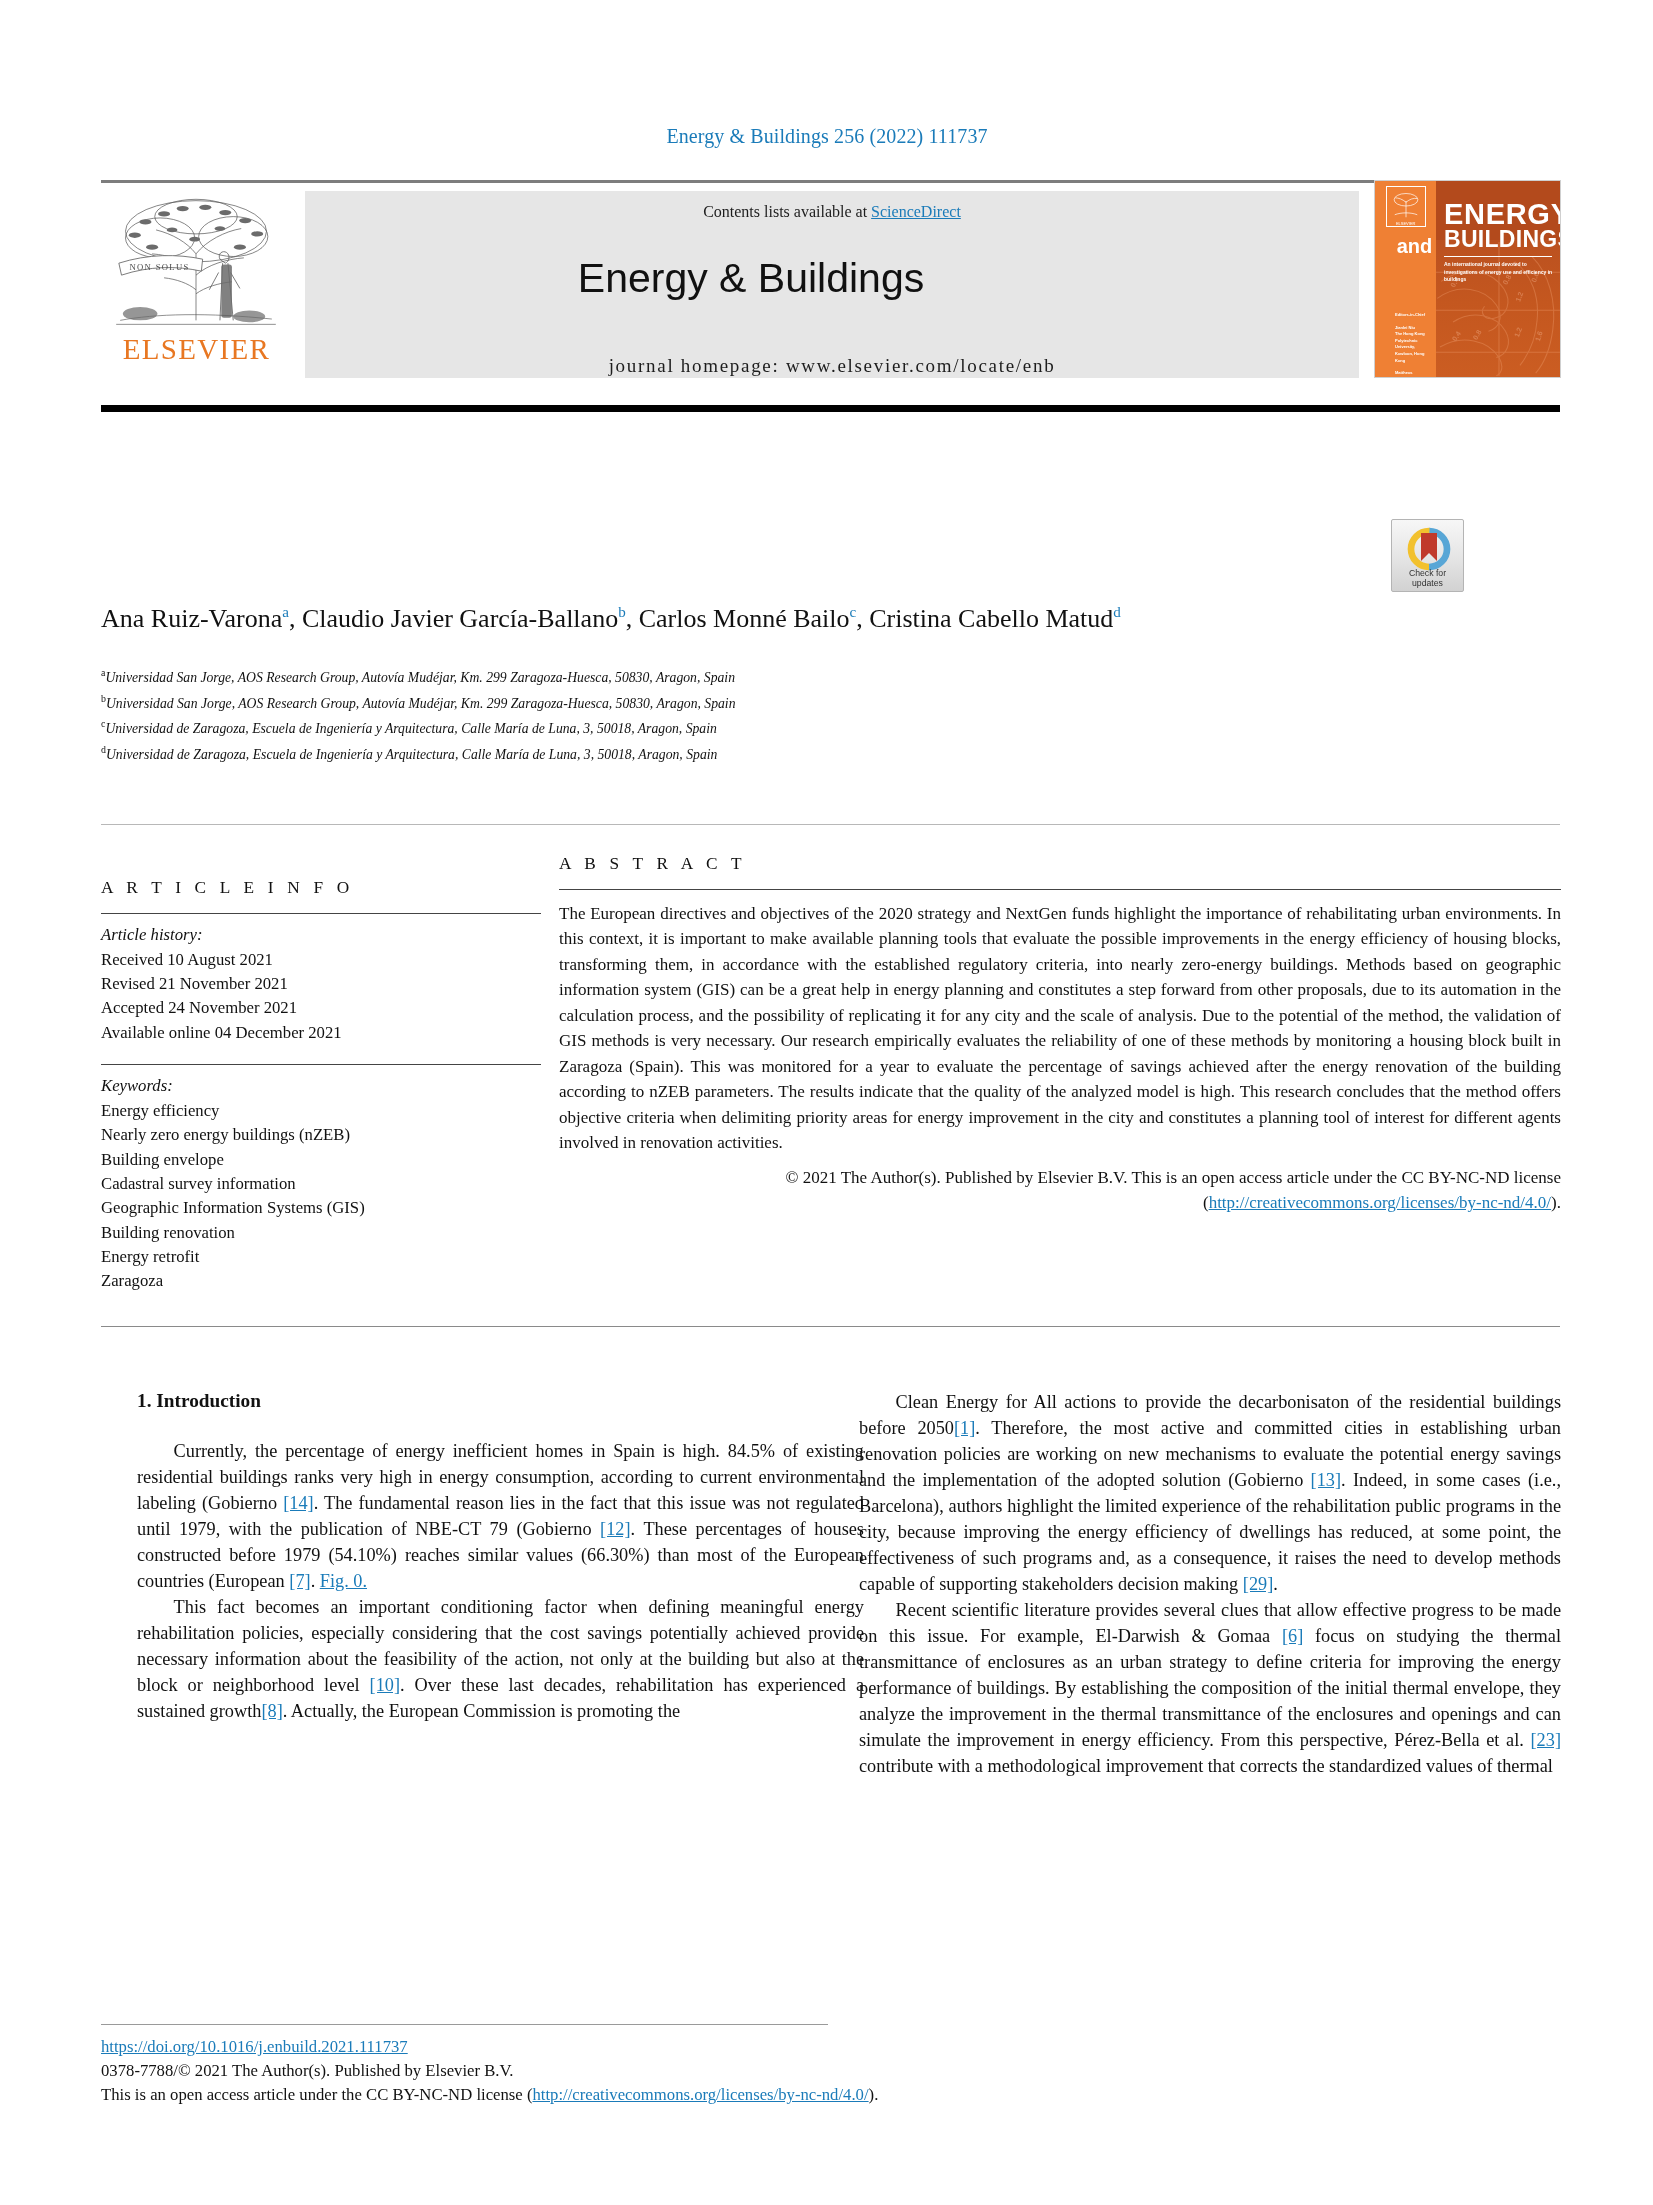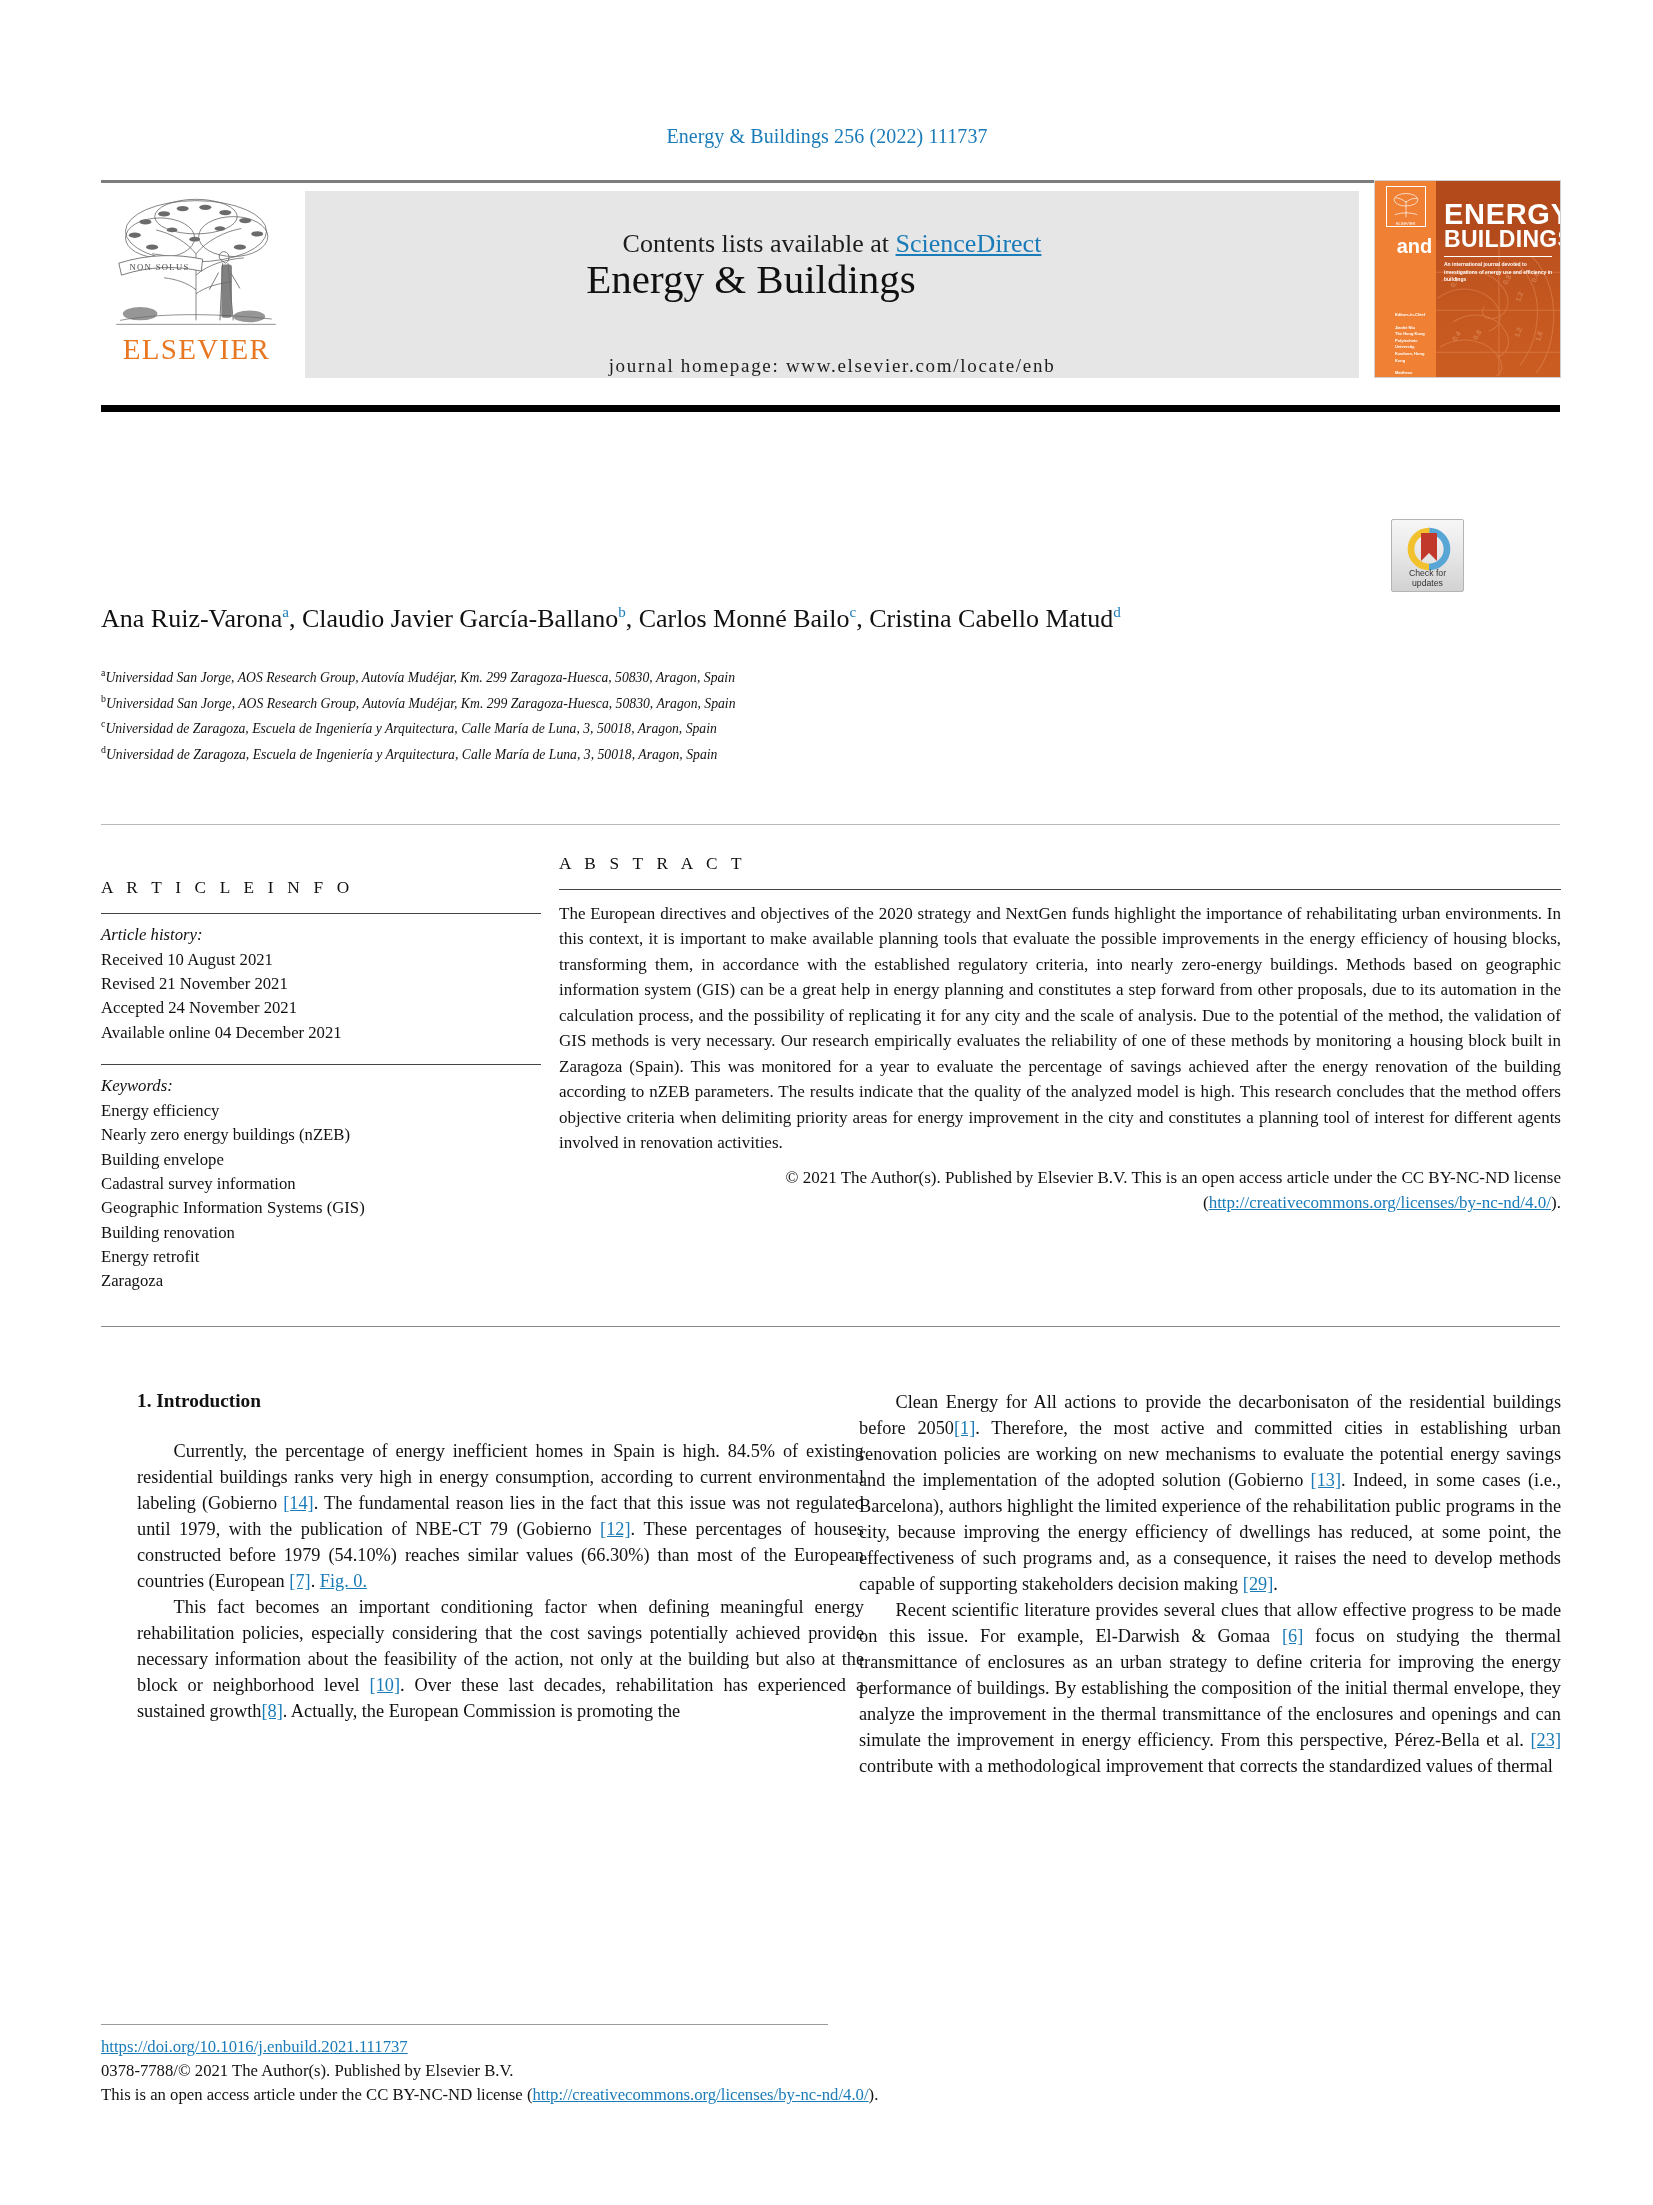--- a/index.html
+++ b/index.html
@@ -33,27 +33,27 @@
   .hdr-rule-bottom {
     position:absolute; left:101px; top:405px; width:1459px; height:7.3px;
     background:#000000;
   }
   .hdr-band {
     position:absolute; left:305px; top:191px; width:1054px; height:187px;
     background:#e6e6e6;
   }
   .hdr-contents {
     position:absolute; left:305px; top:203px; width:1054px;
-    text-align:center; font-size:26px; color:#1d1d1d;margin-top:26px;
+    text-align:center; font-size:16px; color:#1d1d1d;
   }
   .hdr-contents .sd { color:#1a7bb9; }
   .hdr-jtitle {
     position:absolute; left:305px; top:255px; width:848px;
     text-align:center; font-size:41px; color:#111111;
-    font-family:Liberation Serif, serif;
+    font-family:Liberation Sans, sans-serif;
     padding-left:44px;
   }
   .hdr-home {
     position:absolute; left:305px; top:355px; width:1054px;
     text-align:center; font-size:19px; color:#1d1d1d;
     letter-spacing:1.7px;
   }
 
   
   .elsevier-logo {

